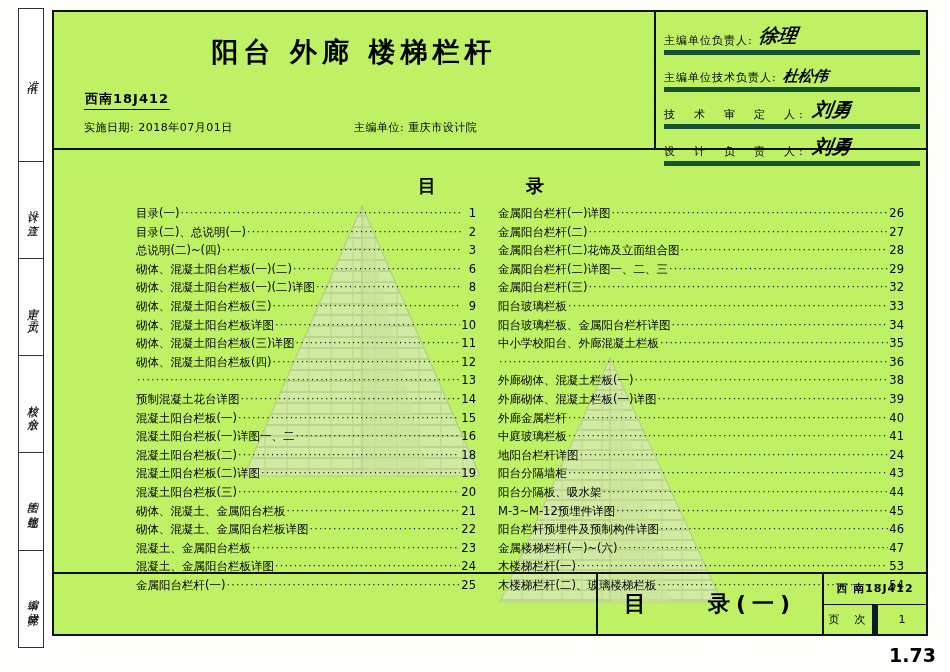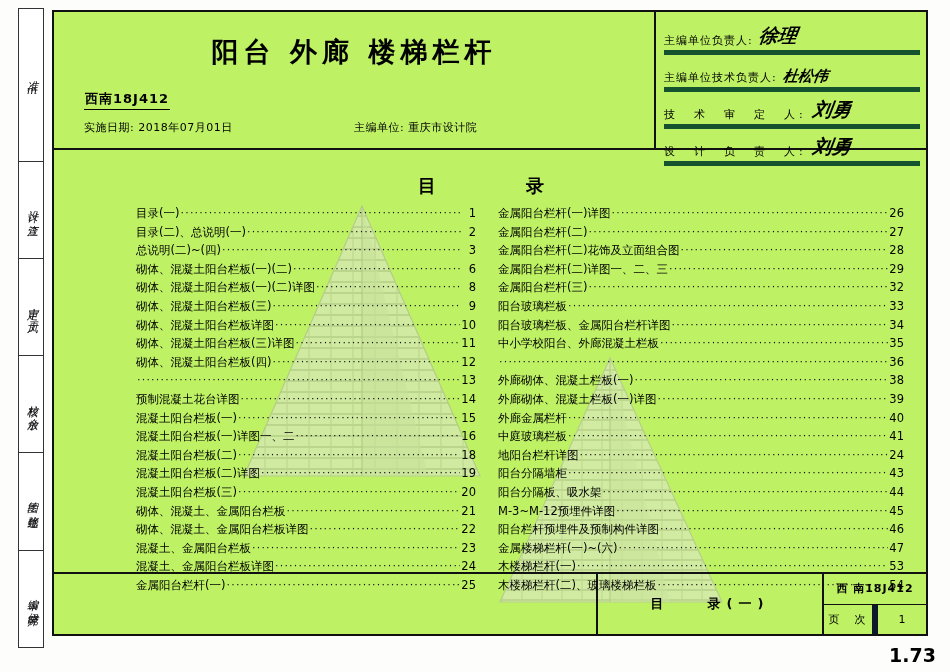--- a/index.html
+++ b/index.html
@@ -235,21 +235,21 @@
     width: 330px;
     display: flex;
     border-left: 2px solid #111;
     box-sizing: border-box;
   }
   .footer-title {
     flex: 1 1 auto;
     display: flex;
     align-items: center;
     justify-content: center;
-    font-size: 13px;
+    font-size: 22px;
     font-weight: bold;
     letter-spacing: 6px;
   }
   .footer-meta {
     width: 104px;
     border-left: 2px solid #111;
     box-sizing: border-box;
     display: flex;
     flex-direction: column;
   }

